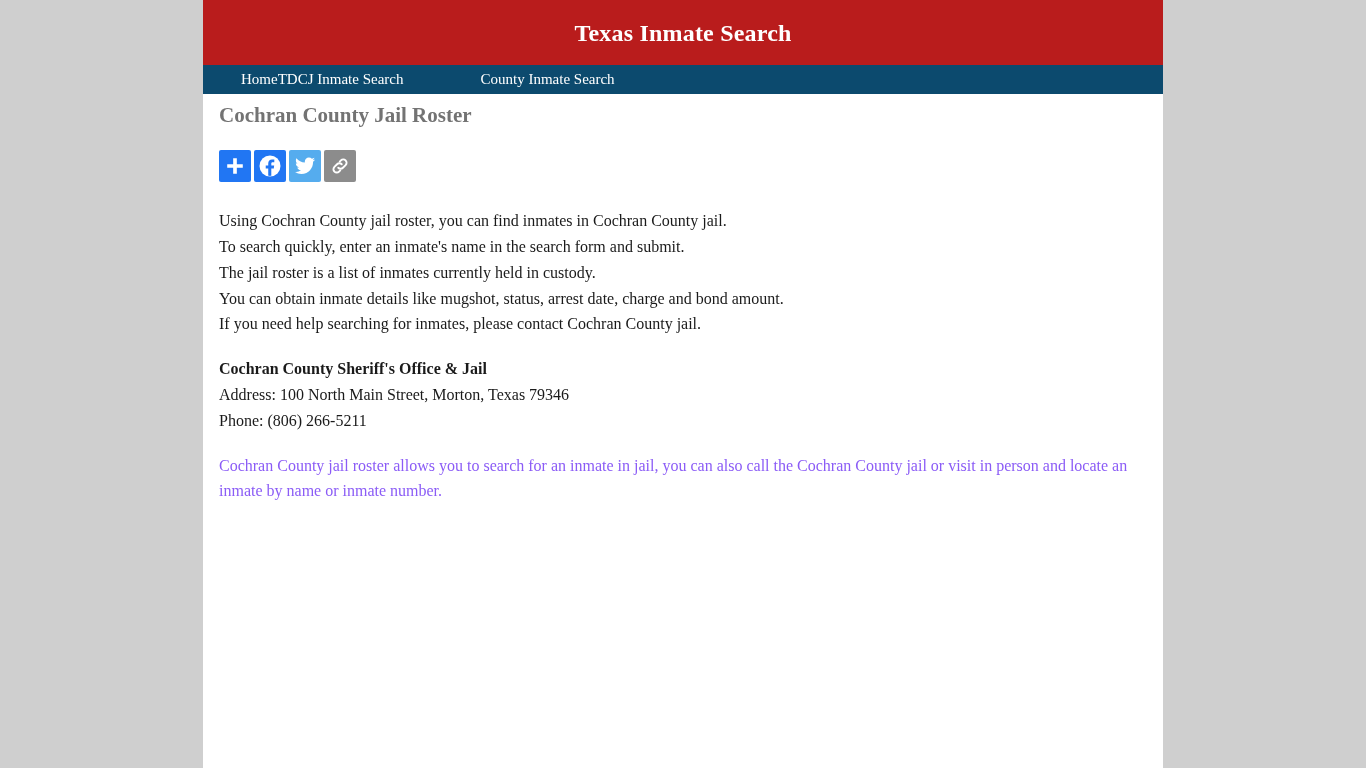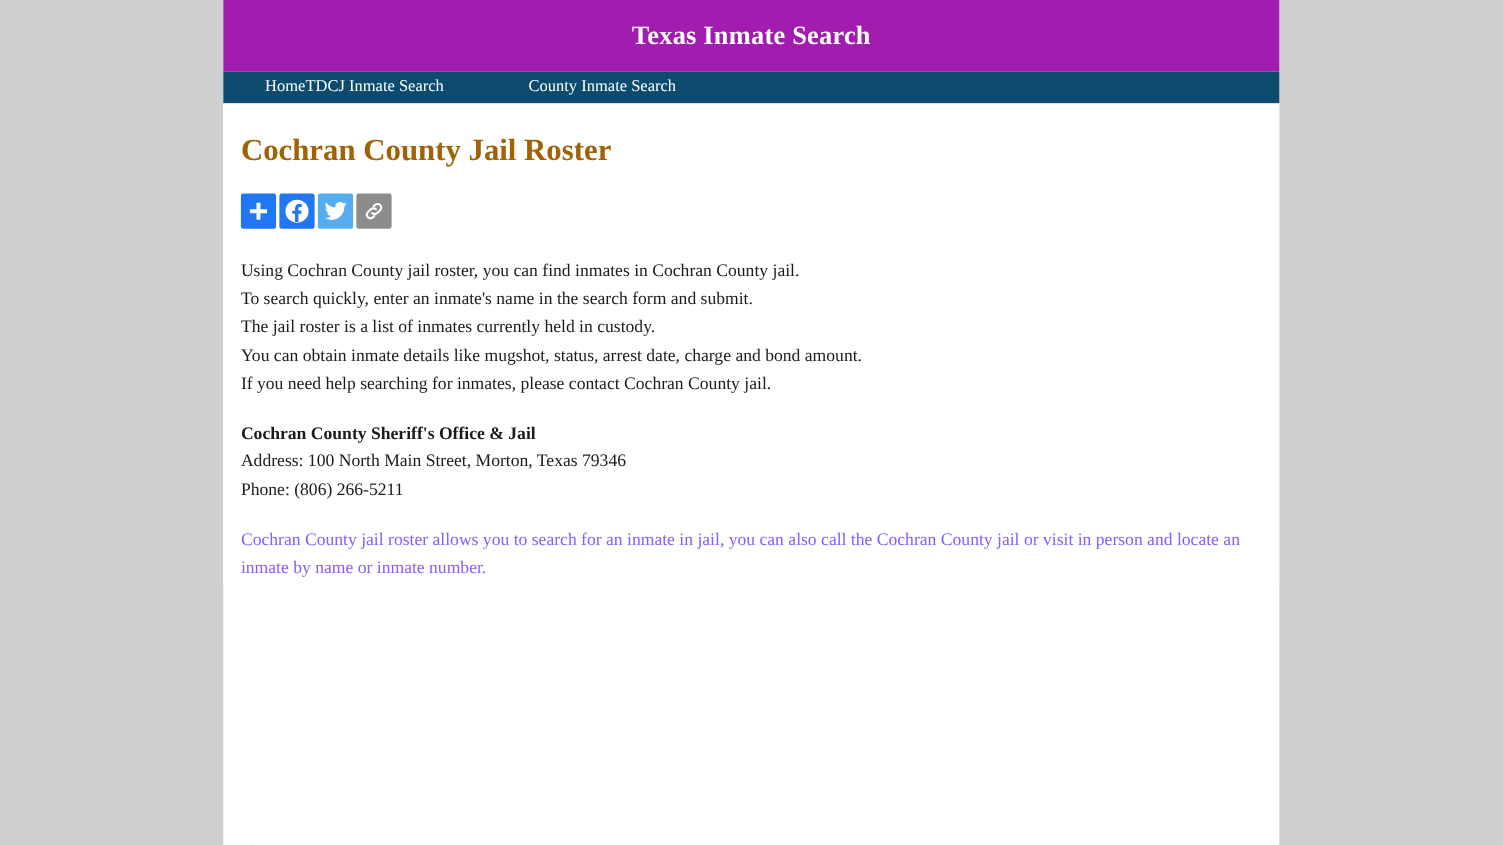--- a/index.html
+++ b/index.html
@@ -20,21 +20,21 @@
     left: 203px;
     top: 0;
     width: 960px;
     min-height: 768px;
     background: #ffffff;
   }
 
   
   .site-header {
     height: 65px;
-    background: #a21caf;
+    background: #b91c1c;
     display: flex;
     align-items: center;
     justify-content: center;
   }
   .site-title {
     color: #ffffff;
     font-family: "Liberation Serif", "DejaVu Serif", serif;
     font-weight: bold;
     font-size: 24px;
     letter-spacing: 0.2px;
@@ -65,25 +65,25 @@
   .nav-item.nav-county    { margin-left: 77px; }
 
   
   .content {
     padding: 0 16px 0 16px;
     background: #ffffff;
   }
 
   .page-heading {
     margin: 0;
-    padding-top: 26px;
-    font-family: "Liberation Serif", "DejaVu Serif", serif;
-    font-size: 28px;
+    padding-top: 9px;
+    font-family: "Liberation Serif", "DejaVu Serif", serif;
+    font-size: 21px;
     font-weight: bold;
-    color: #a16207;
+    color: #737373;
     line-height: 1.2;
   }
 
   
   .share-bar {
     margin-top: 22px;
     display: flex;
     gap: 0px;
     align-items: center;
   }

